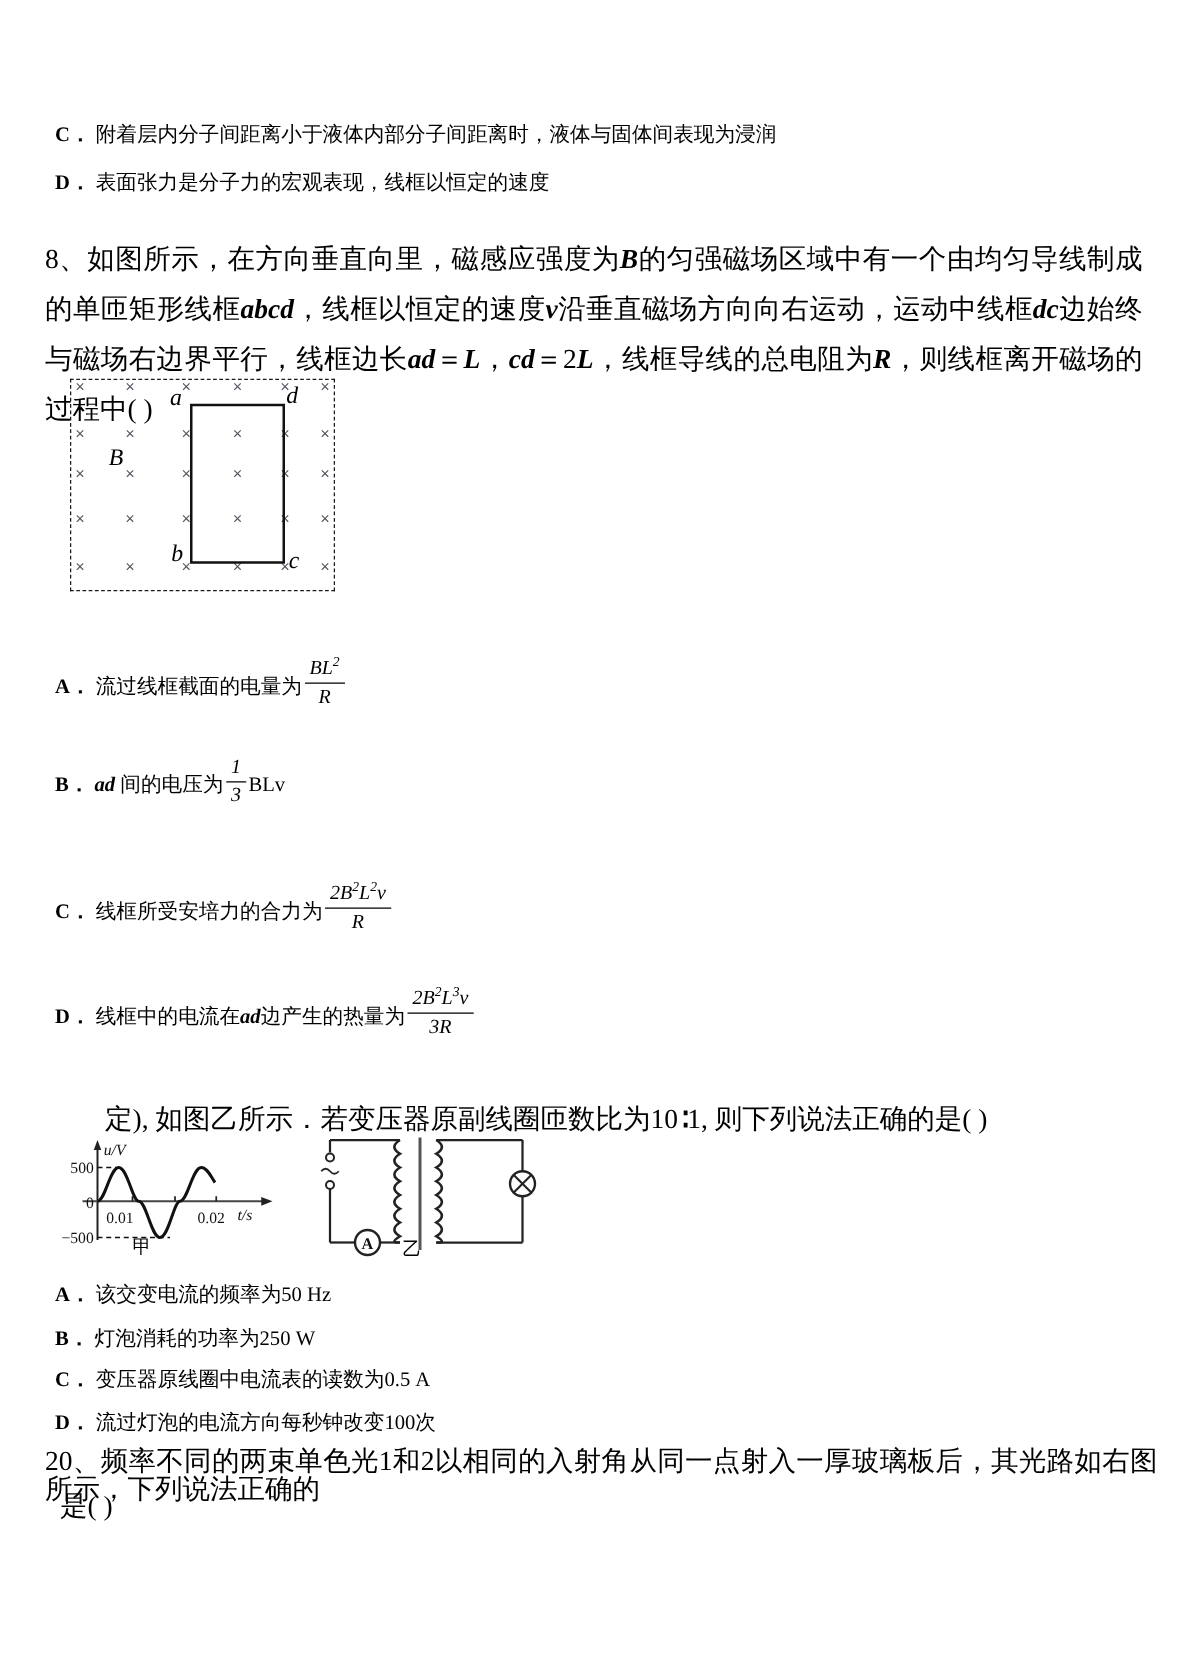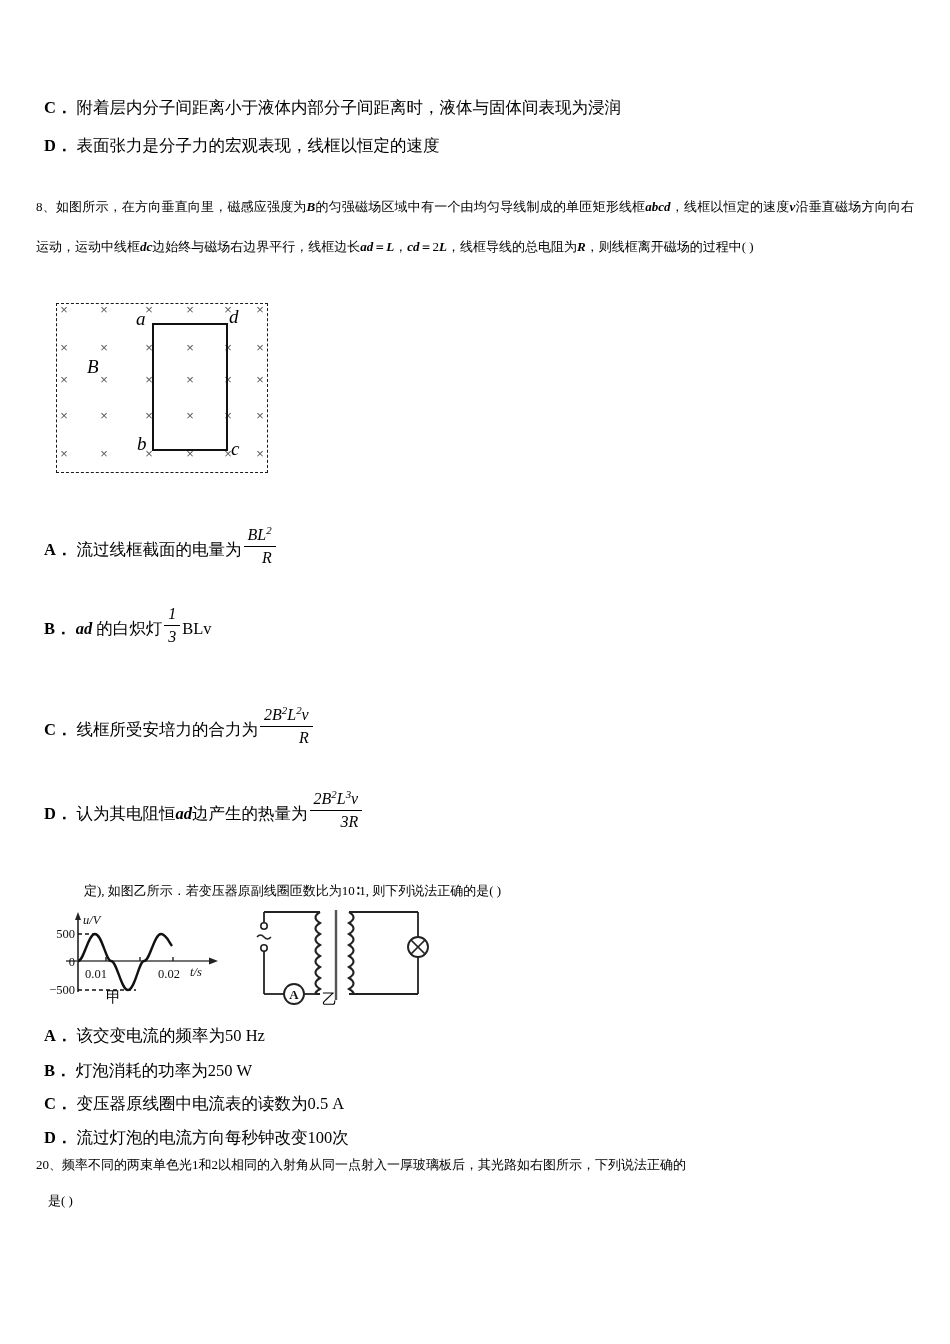--- a/index.html
+++ b/index.html
@@ -17,32 +17,32 @@
   
   .opt-line {
     position: absolute;
     font-size: 16.5px;
     line-height: 1.5;
     white-space: nowrap;
   }
   .opt-label { font-weight: bold; font-family: "Liberation Serif", serif; }
   .qtext {
     position: absolute;
-    font-size: 13px;
+    font-size: 22px;
     line-height: 40px;
     text-align: justify;
   }
   .ital { }
   .bi { font-style: italic; font-weight: bold; }
 
   
   .frac {
     display: inline-block;
     vertical-align: -0.52em;
-    text-align: right;
+    text-align: center;
     font-style: italic;
     font-size: 16px;
     margin: 0 2px;
   }
   .frac .num { display: block; padding: 0 4px 1px 4px; border-bottom: 1.2px solid #000; line-height: 1.25; }
   .frac .den { display: block; padding: 1px 4px 0 4px; line-height: 1.25; }
   sup.ex { font-size: 0.68em; vertical-align: super; font-style: italic; }
 
   
   #fig-q8 { position: absolute; left: 56px; top: 303px; width: 212px; height: 170px; }
@@ -155,37 +155,37 @@
     <span class="opt-label">A．</span>
     <span>流过线框截面的电量为</span><span class="frac">
       <span class="num"><span>BL</span><sup class="ex">2</sup></span>
       <span class="den">R</span>
     </span>
   </div>
 
   <div class="opt-line" style="left:44px; top:604px;">
     <span class="opt-label">B．</span>
     <span class="bi">ad</span>
-    <span>的白炽灯</span><span class="frac">
+    <span>间的电压为</span><span class="frac">
       <span class="num">1</span>
       <span class="den">3</span>
     </span><span class="ital">BLv</span>
   </div>
 
   <div class="opt-line" style="left:44px; top:704px;">
     <span class="opt-label">C．</span>
     <span>线框所受安培力的合力为</span><span class="frac">
       <span class="num">2<span class="ital">B</span><sup class="ex">2</sup><span class="ital">L</span><sup class="ex">2</sup><span class="ital">v</span></span>
       <span class="den">R</span>
     </span>
   </div>
 
   <div class="opt-line" style="left:44px; top:788px;">
     <span class="opt-label">D．</span>
-    <span>认为其电阻恒</span><span class="bi">ad</span><span>边产生的热量为</span><span class="frac">
+    <span>线框中的电流在</span><span class="bi">ad</span><span>边产生的热量为</span><span class="frac">
       <span class="num">2<span class="ital">B</span><sup class="ex">2</sup><span class="ital">L</span><sup class="ex">3</sup><span class="ital">v</span></span>
       <span class="den">3R</span>
     </span>
   </div>
 
   <div class="qtext" style="left:36px; top:884px; width:890px; line-height:1.0;margin-left:48px;">
     <span>定), 如图乙所示．若变压器原副线圈匝数比为10∶1, 则下列说法正确的是(      )</span>
   </div>
 
   <div id="fig-q9a">

